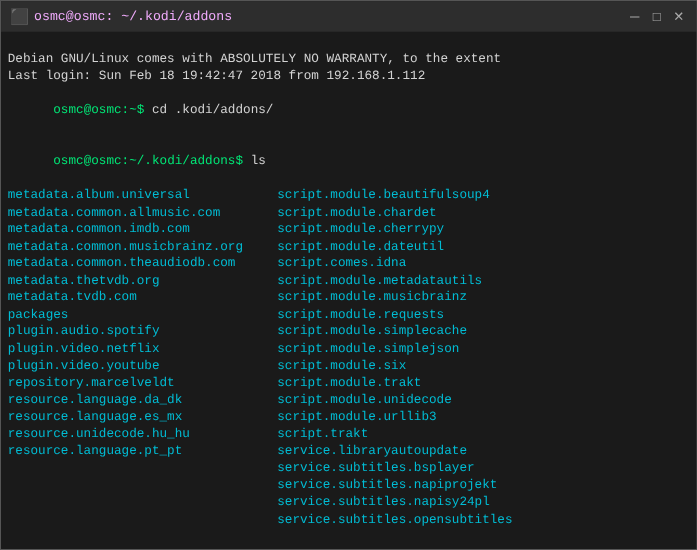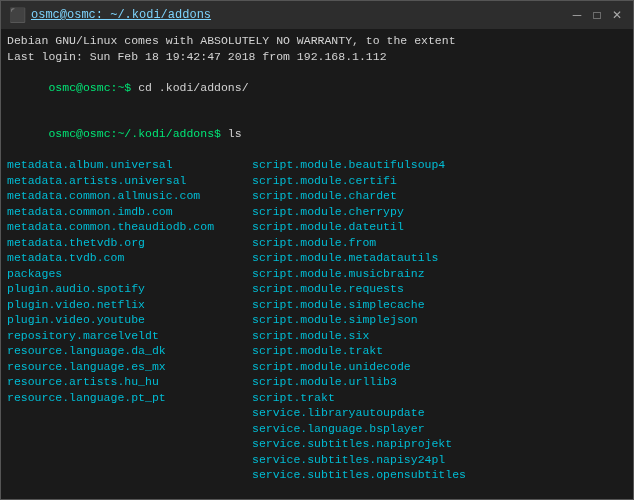--- a/index.html
+++ b/index.html
@@ -32,23 +32,22 @@
       align-items: center;
       gap: 6px;
     }
     .titlebar-icon {
       width: 16px;
       height: 16px;
       color: #4CAF50;
       font-size: 14px;
     }
     .titlebar-title {
-      color: #7dd3fc;
+      color: #f0abfc;
       font-size: 12px;
-      text-decoration: underline;
     }
     .titlebar-controls {
       display: flex;
       align-items: center;
       gap: 4px;
     }
     .titlebar-btn {
       width: 16px;
       height: 16px;
       display: flex;
@@ -56,21 +55,21 @@
       justify-content: center;
       cursor: pointer;
       color: #aaa;
       font-size: 12px;
       border: none;
       background: none;
     }
     .terminal {
       background: #1a1a1a;
       flex: 1;
-      padding: 4px 6px;
+      padding: 17px 6px;
       overflow: hidden;
       color: #d3d3d3;
       font-size: 11.5px;
       line-height: 1.35;
     }
     .line { white-space: pre; }
     .cyan { color: #00bcd4; }
     .white { color: #d3d3d3; }
     .prompt-green { color: #00e676; }
     .col-container {
@@ -108,55 +107,54 @@
     <div class="line white">Last login: Sun Feb 18 19:42:47 2018 from 192.168.1.112</div>
     <div class="line">
       <span class="prompt-green">osmc@osmc:~$ </span><span class="white">cd .kodi/addons/</span>
     </div>
     <div class="line">
       <span class="prompt-green">osmc@osmc:~/.kodi/addons$ </span><span class="white">ls</span>
     </div>
     <div class="col-container">
       <div class="col-left" id="col-left">
           <div class="line cyan">metadata.album.universal</div>
-          <div class="line cyan">metadata.artists.universal</div>
           <div class="line cyan">metadata.common.allmusic.com</div>
           <div class="line cyan">metadata.common.imdb.com</div>
+          <div class="line cyan">metadata.common.musicbrainz.org</div>
           <div class="line cyan">metadata.common.theaudiodb.com</div>
           <div class="line cyan">metadata.thetvdb.org</div>
           <div class="line cyan">metadata.tvdb.com</div>
           <div class="line cyan">packages</div>
           <div class="line cyan">plugin.audio.spotify</div>
           <div class="line cyan">plugin.video.netflix</div>
           <div class="line cyan">plugin.video.youtube</div>
           <div class="line cyan">repository.marcelveldt</div>
           <div class="line cyan">resource.language.da_dk</div>
           <div class="line cyan">resource.language.es_mx</div>
-          <div class="line cyan">resource.artists.hu_hu</div>
+          <div class="line cyan">resource.unidecode.hu_hu</div>
           <div class="line cyan">resource.language.pt_pt</div>
         </div>
       <div class="col-right" id="col-right">
           <div class="line cyan">script.module.beautifulsoup4</div>
-          <div class="line cyan">script.module.certifi</div>
           <div class="line cyan">script.module.chardet</div>
           <div class="line cyan">script.module.cherrypy</div>
           <div class="line cyan">script.module.dateutil</div>
-          <div class="line cyan">script.module.from</div>
+          <div class="line cyan">script.comes.idna</div>
           <div class="line cyan">script.module.metadatautils</div>
           <div class="line cyan">script.module.musicbrainz</div>
           <div class="line cyan">script.module.requests</div>
           <div class="line cyan">script.module.simplecache</div>
           <div class="line cyan">script.module.simplejson</div>
           <div class="line cyan">script.module.six</div>
           <div class="line cyan">script.module.trakt</div>
           <div class="line cyan">script.module.unidecode</div>
           <div class="line cyan">script.module.urllib3</div>
           <div class="line cyan">script.trakt</div>
           <div class="line cyan">service.libraryautoupdate</div>
-          <div class="line cyan">service.language.bsplayer</div>
+          <div class="line cyan">service.subtitles.bsplayer</div>
           <div class="line cyan">service.subtitles.napiprojekt</div>
           <div class="line cyan">service.subtitles.napisy24pl</div>
           <div class="line cyan">service.subtitles.opensubtitles</div>
           <div class="line cyan"></div>
         </div>
     </div>
 
   </div>
 </div>
 

